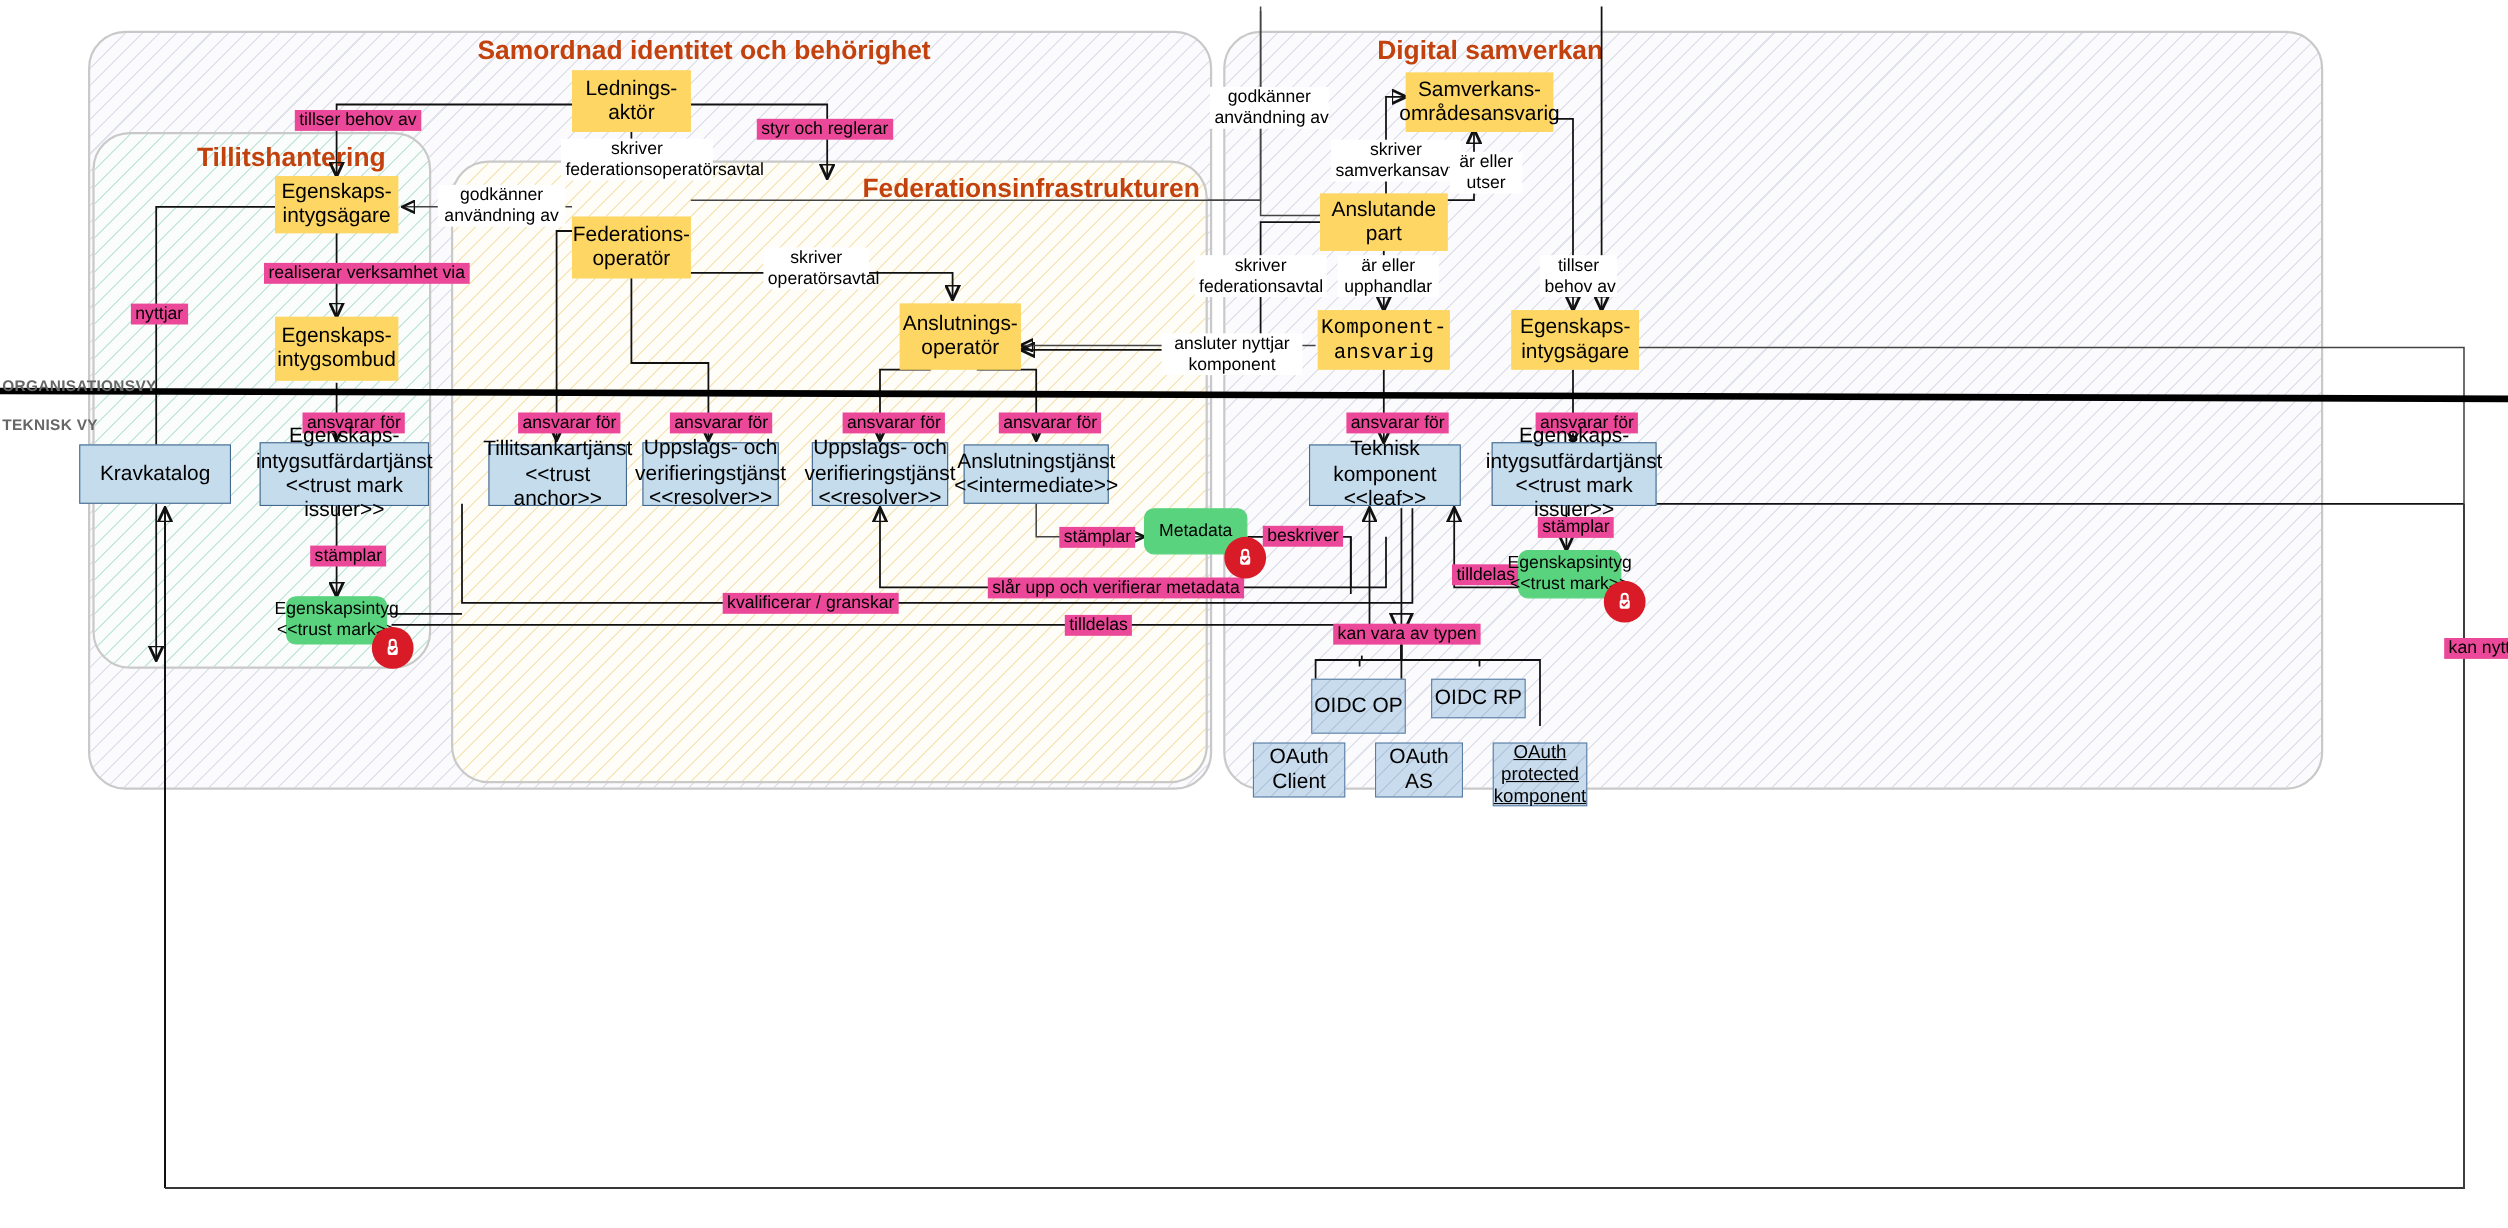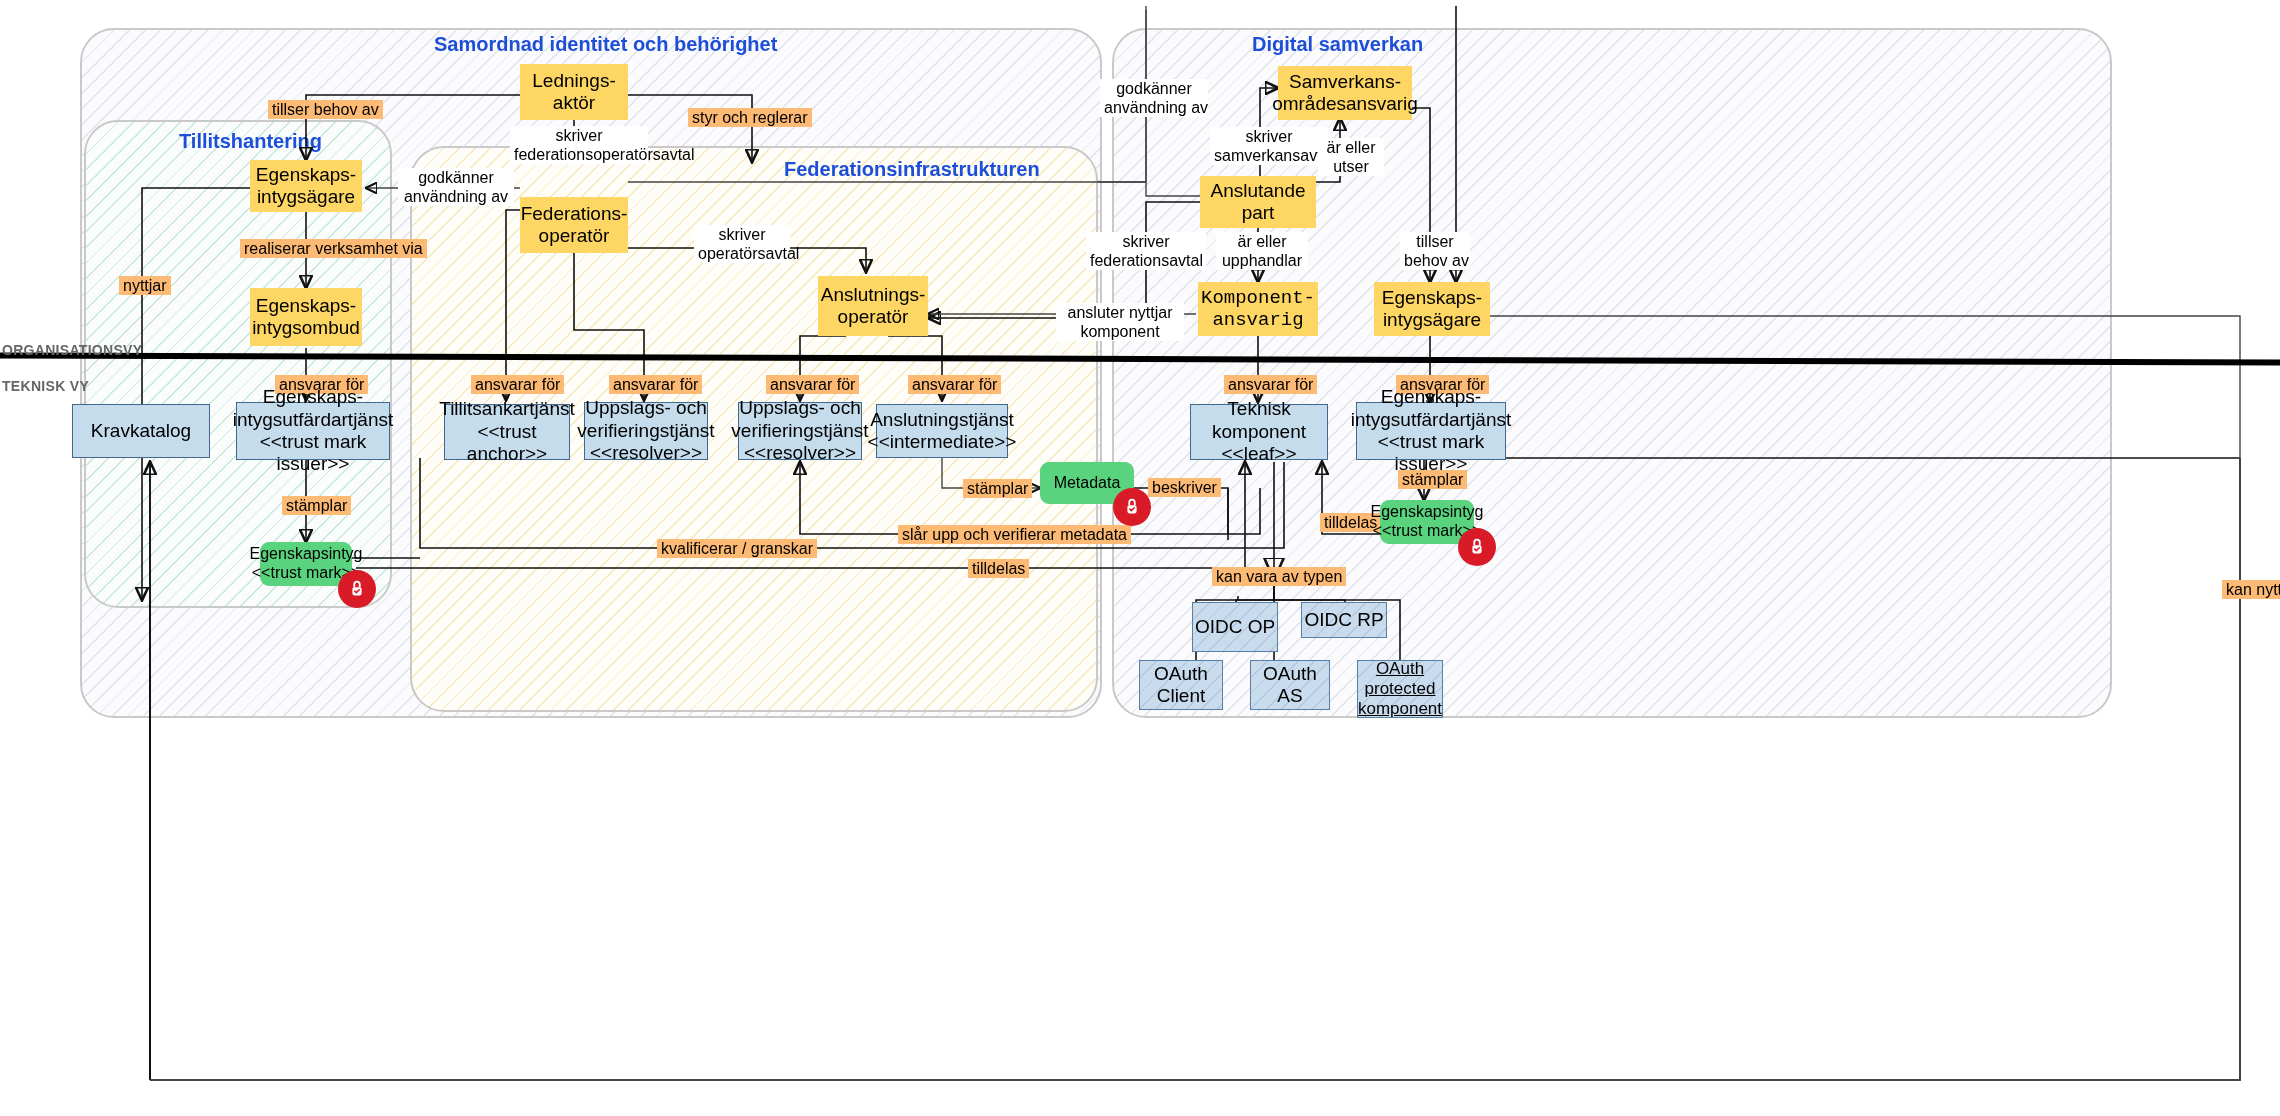--- a/index.html
+++ b/index.html
@@ -1,60 +1,60 @@
 <!DOCTYPE html>
 <html><head>
 <meta charset="utf-8">
 <style>
   html,body{margin:0;padding:0;background:#ffffff;}
   body{font-family:"Liberation Sans",sans-serif;}
   #canvas{position:relative;width:2280px;height:1116px;overflow:hidden;background:#fff;}
 
   
   .zone{position:absolute;border:2px solid #c9c9c9;border-radius:34px;box-sizing:border-box;}
-  .zone-title{position:absolute;font-weight:bold;font-size:20px;color:#1d4ed8;white-space:nowrap;}
+  .zone-title{position:absolute;font-weight:bold;font-size:24px;color:#c2410c;white-space:nowrap;}
 
   .hatch-grey{
     background-color:#fbfbfd;
     background-image:repeating-linear-gradient(135deg,rgba(150,160,190,.26) 0 1.3px,rgba(255,255,255,0) 1.3px 11px);
   }
   .hatch-green{
     background-color:#fbfdfc;
     background-image:repeating-linear-gradient(135deg,rgba(90,190,150,.32) 0 1.3px,rgba(255,255,255,0) 1.3px 11px);
   }
   .hatch-yellow{
     background-color:#fefdf8;
     background-image:repeating-linear-gradient(135deg,rgba(235,190,80,.34) 0 1.3px,rgba(255,255,255,0) 1.3px 11px);
   }
 
   
   .node{position:absolute;box-sizing:border-box;display:flex;align-items:center;justify-content:center;
         text-align:center;line-height:1.18;z-index:40;}
   .n-org{background:#fdd664;border:1px solid #fdd664;color:#000;font-size:19px;}
   .n-tech{background:#c5dced;border:1px solid #42688e;color:#000;font-size:19px;}
   .n-tech-h{background-color:#c9dced;border:1px solid #5a7fa5;color:#000;font-size:19px;
-            background-image:repeating-linear-gradient(135deg,rgba(120,140,180,.25) 0 1.3px,rgba(255,255,255,0) 1.3px 11px);}
+            background-image:repeating-linear-gradient(135deg,rgba(120,140,180,.25) 0 1.3px,rgba(255,255,255,0) 1.3px 11px);margin-top:15px;}
   .n-mark{background:#5ad37e;border:1px solid #5ad37e;border-radius:9px;color:#000;font-size:16px;}
   .node span{display:block;}
 
   
   .seal{position:absolute;width:38px;height:38px;border-radius:50%;background:#d81b27;z-index:60;
         display:flex;align-items:center;justify-content:center;}
   .seal svg{width:22px;height:22px;}
 
   
   .divider{position:absolute;background:#000;height:6px;z-index:45;}
   .view-label{position:absolute;font-weight:bold;font-size:14px;color:#666;letter-spacing:.3px;z-index:46;}
 
   
   .edges{position:absolute;left:0;top:0;width:2280px;height:1116px;z-index:20;pointer-events:none;}
   .edges path,.edges line{fill:none;stroke:#111;stroke-width:1.6;}
   .edges .thin{stroke:#444;stroke-width:1.4;}
 
-  .elab{position:absolute;font-size:16px;color:#000;background:#fdba74;padding:0 4px;white-space:nowrap;z-index:35;
+  .elab{position:absolute;font-size:16px;color:#000;background:#ec4899;padding:0 4px;white-space:nowrap;z-index:35;
         text-align:center;line-height:1.2;}
   .elab.two{background:#fff;}
 </style>
 </head>
 <body>
 
 <div id="canvas">
 
   <div class="zone hatch-grey" style="left:80px;top:28px;width:1022px;height:690px;"></div>
   <div class="zone-title" style="left:434px;top:33px;">Samordnad identitet och behörighet</div>

